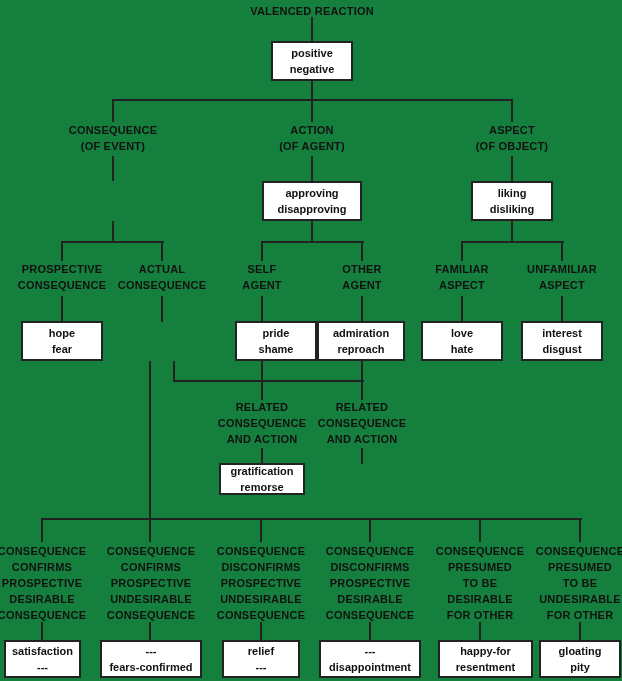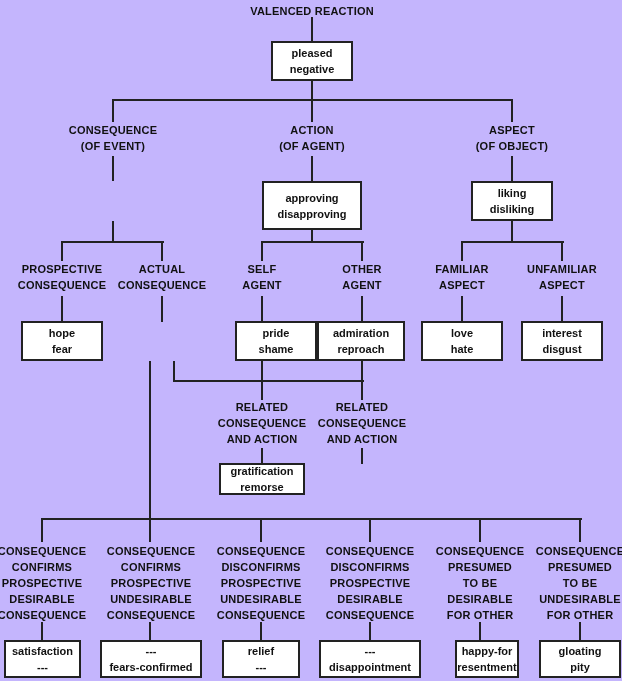--- a/index.html
+++ b/index.html
@@ -1,16 +1,16 @@
 <!DOCTYPE html>
 <html><head>
 <meta charset="utf-8">
 <style>
   html,body{margin:0;padding:0;background:#ffffff;}
-  #stage{position:relative;width:622px;height:681px;background:#c4b5fd;overflow:hidden;
+  #stage{position:relative;width:622px;height:681px;background:#15803d;overflow:hidden;
          font-family:"Liberation Sans","DejaVu Sans",sans-serif;color:#111111;text-decoration:underline;}
   .lbl{position:absolute;transform:translateX(-50%);white-space:pre;text-align:center;
        font-size:11px;font-weight:bold;line-height:16px;letter-spacing:0.2px;color:#111111;}
   .bx{position:absolute;border:2px solid #222222;background:#ffffff;box-sizing:border-box;
       display:flex;flex-direction:column;align-items:center;justify-content:center;
       font-size:11px;font-weight:bold;line-height:16px;white-space:pre;text-align:center;color:#111111;}
   .vl{position:absolute;width:2px;background:#222222;}
   .hl{position:absolute;height:2px;background:#222222;}
 </style>
 </head>
@@ -68,31 +68,31 @@
   <i class="vl" style="left:479px;top:518px;height:24px"></i>
   <i class="vl" style="left:579px;top:518px;height:24px"></i>
 
   <i class="vl" style="left:41px;top:622px;height:19px"></i>
   <i class="vl" style="left:149px;top:622px;height:19px"></i>
   <i class="vl" style="left:260px;top:622px;height:19px"></i>
   <i class="vl" style="left:369px;top:622px;height:19px"></i>
   <i class="vl" style="left:479px;top:622px;height:19px"></i>
   <i class="vl" style="left:579px;top:622px;height:19px"></i>
 
-  <div class="bx" style="left:271px;top:41px;width:82px;height:40px">pleased
+  <div class="bx" style="left:271px;top:41px;width:82px;height:40px">positive
 negative</div>
 
   <div class="lbl" style="left:113px;top:122px">CONSEQUENCE
 (OF EVENT)</div>
   <div class="lbl" style="left:312px;top:122px">ACTION
 (OF AGENT)</div>
   <div class="lbl" style="left:512px;top:122px">ASPECT
 (OF OBJECT)</div>
 
-  <div class="bx" style="left:262px;top:181px;width:100px;height:49px">approving
+  <div class="bx" style="left:262px;top:181px;width:100px;height:40px">approving
 disapproving</div>
   <div class="bx" style="left:471px;top:181px;width:82px;height:40px">liking
 disliking</div>
 
   <div class="lbl" style="left:62px;top:261px">PROSPECTIVE
 CONSEQUENCE</div>
   <div class="lbl" style="left:162px;top:261px">ACTUAL
 CONSEQUENCE</div>
   <div class="lbl" style="left:262px;top:261px">SELF
 AGENT</div>
@@ -156,18 +156,18 @@
 FOR OTHER</div>
 
   <div class="bx" style="left:4px;top:640px;width:77px;height:38px">satisfaction
 ---</div>
   <div class="bx" style="left:100px;top:640px;width:102px;height:38px">---
 fears-confirmed</div>
   <div class="bx" style="left:222px;top:640px;width:78px;height:38px">relief
 ---</div>
   <div class="bx" style="left:319px;top:640px;width:102px;height:38px">---
 disappointment</div>
-  <div class="bx" style="left:455px;top:640px;width:64px;height:38px">happy-for
+  <div class="bx" style="left:438px;top:640px;width:95px;height:38px">happy-for
 resentment</div>
   <div class="bx" style="left:539px;top:640px;width:82px;height:38px">gloating
 pity</div>
 
 </div>
 
 </body></html>

